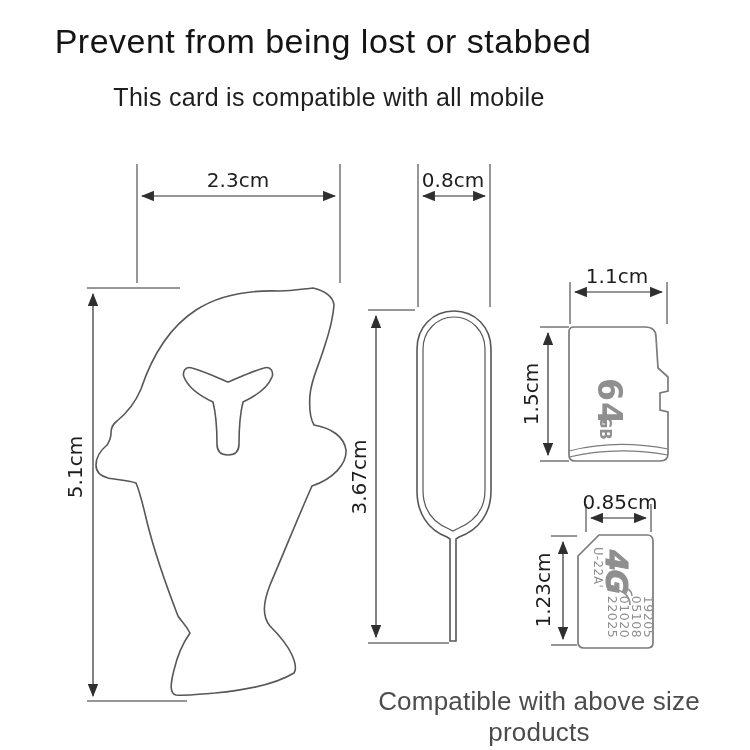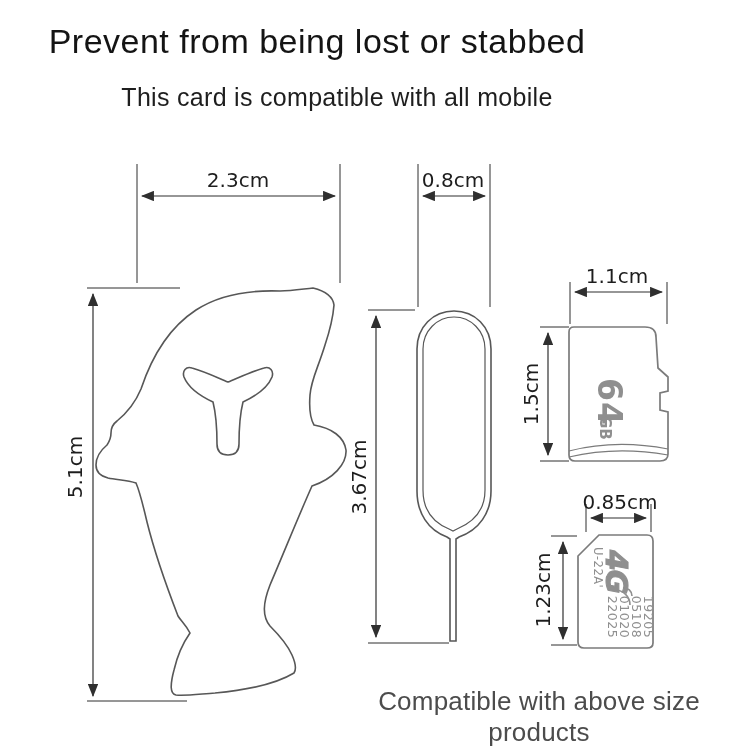--- a/index.html
+++ b/index.html
@@ -1,20 +1,20 @@
 <!DOCTYPE html>
 <html><head>
 <meta charset="utf-8">
 <style>
   html,body{margin:0;padding:0;background:#ffffff;}
   .canvas{position:relative;width:750px;height:750px;background:#fff;overflow:hidden;
           font-family:"Liberation Sans",sans-serif;}
   .title{position:absolute;top:22px;left:0;width:634px;text-align:center;
-         font-size:34px;color:#141414;letter-spacing:.5px;}
-  .sub{position:absolute;left:8px;width:658px;text-align:center;font-size:25px;
+         font-size:34px;color:#141414;letter-spacing:.5px;padding-left:6px;}
+  .sub{position:absolute;left:0;width:658px;text-align:center;font-size:25px;
        color:#1e1e1e;letter-spacing:.3px;}
   .sub1{top:83px}
   .sub2{top:112px}
   .footer{position:absolute;top:686px;left:330px;width:418px;text-align:center;
           font-size:26px;color:#4c4c4c;letter-spacing:.2px;}
   svg{position:absolute;left:0;top:0;}
   .dimtext{font-family:"DejaVu Sans",sans-serif;font-size:20px;fill:#1d1d1d;}
   .ln{stroke:#2f2f2f;stroke-width:1.2;fill:none;}
   .ext{stroke:#2f2f2f;stroke-width:1;fill:none;}
   .shape{stroke:#575757;stroke-width:1.6;fill:#ffffff;}

